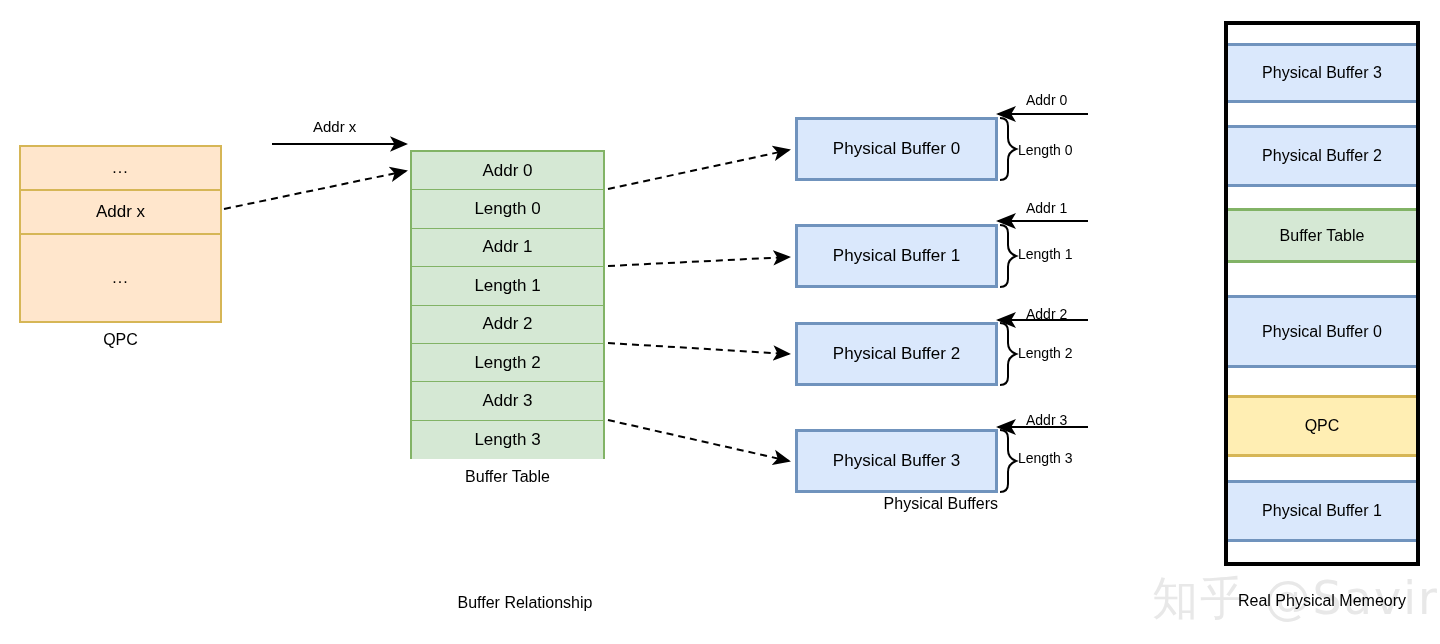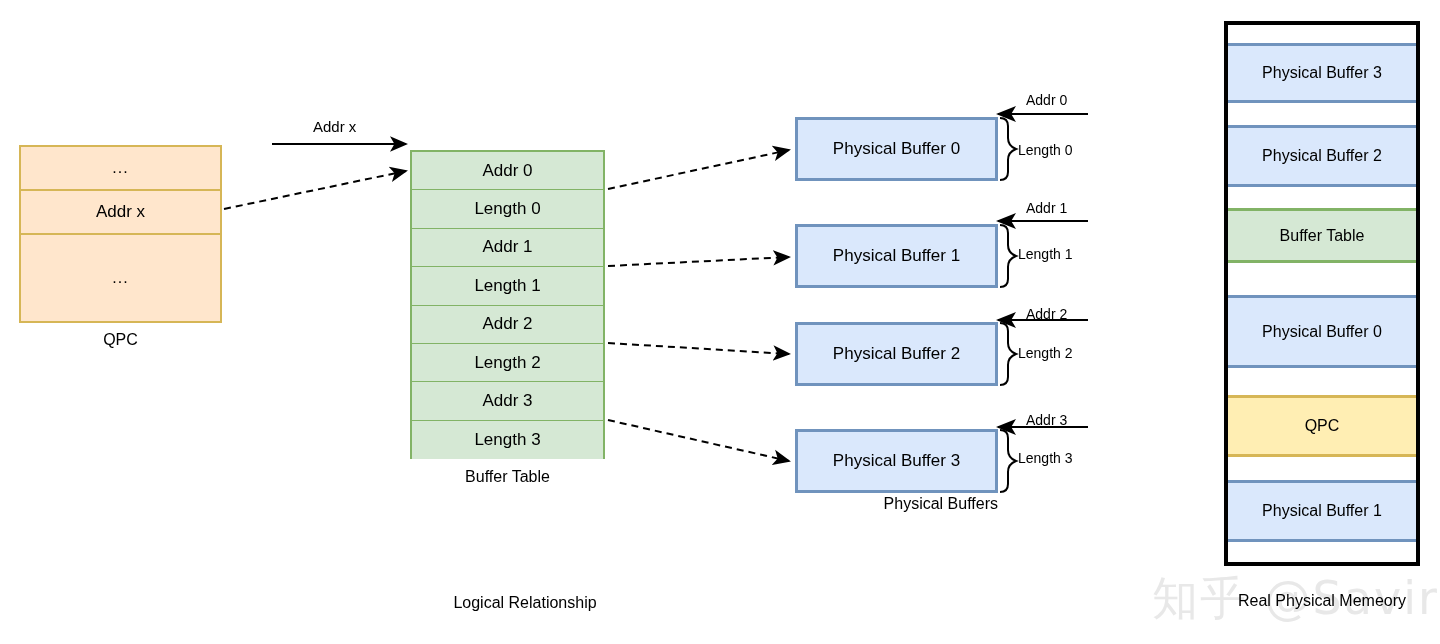--- a/index.html
+++ b/index.html
@@ -295,17 +295,17 @@
     <g fill="none" stroke="#000000" stroke-width="2">
       <path d="M1000,323 q8,0 8,8 v12 q0,8 8,11 q-8,3 -8,11 v12 q0,8 -8,8"></path>
     </g>
     <g fill="none" stroke="#000000" stroke-width="2">
       <path d="M1000,430 q8,0 8,8 v12 q0,8 8,11 q-8,3 -8,11 v12 q0,8 -8,8"></path>
     </g>
   </svg>
 
   <div id="watermark" class="abs">知乎 @Savir</div>
 
-  <div id="logical-caption" class="abs caption">Logical Relationship</div>
+  <div id="logical-caption" class="abs caption">Buffer Relationship</div>
 
   <div id="memory-caption" class="abs caption">Real Physical Memeory</div>
 
 </div>
 
 </body></html>

